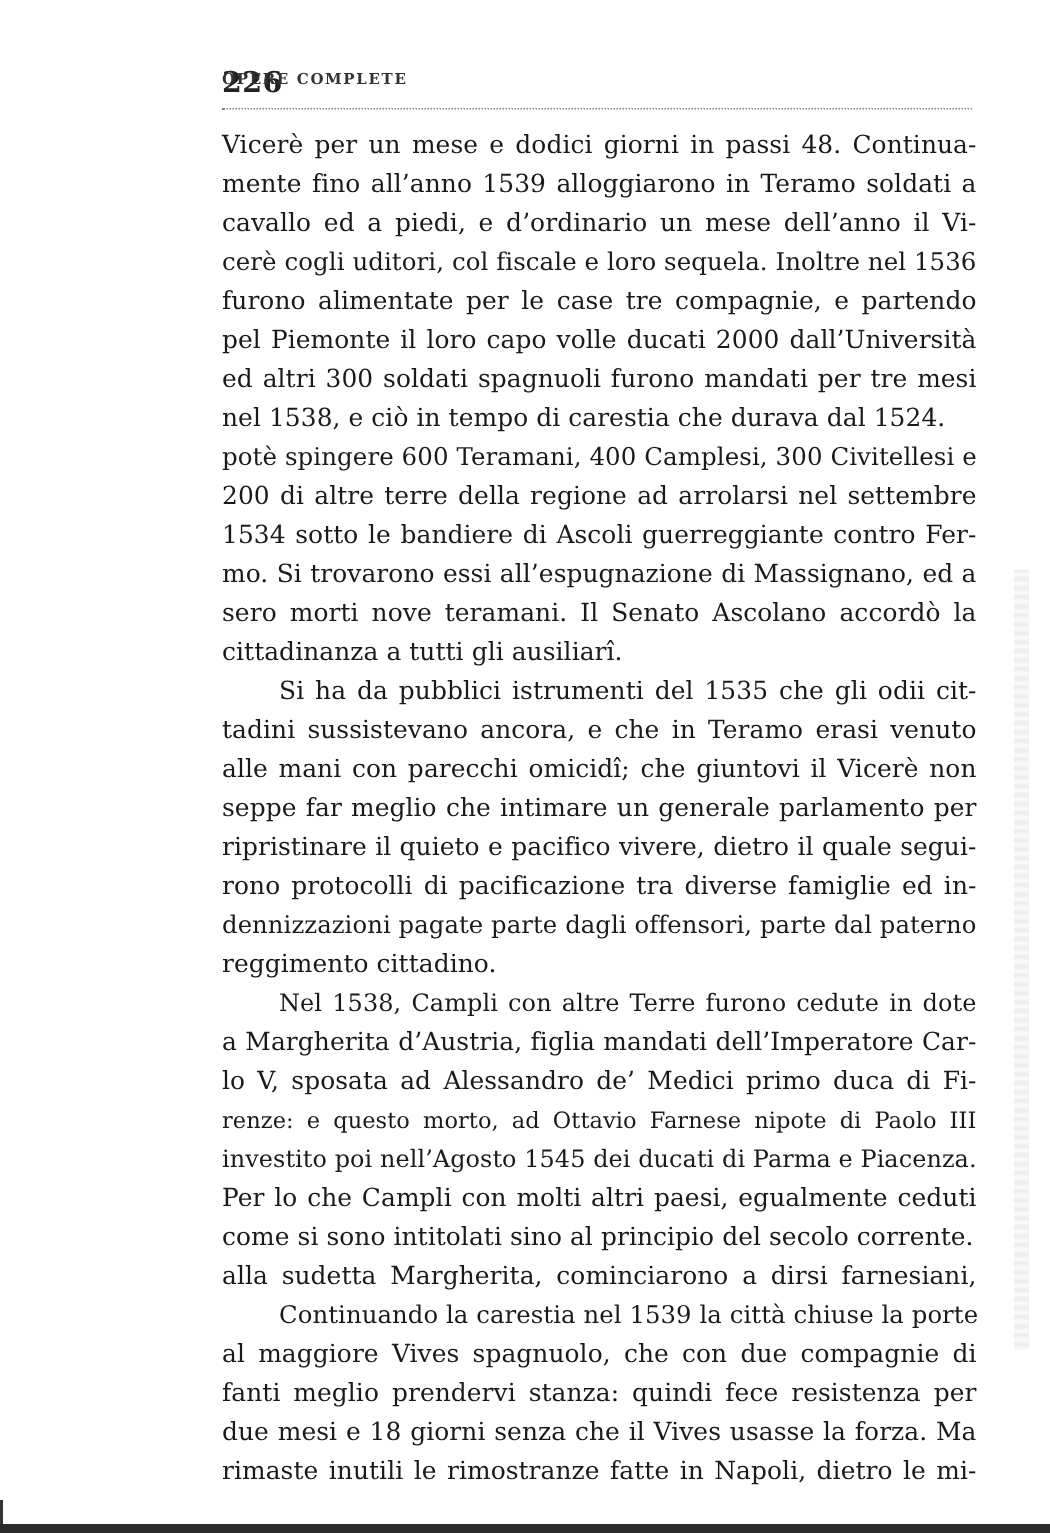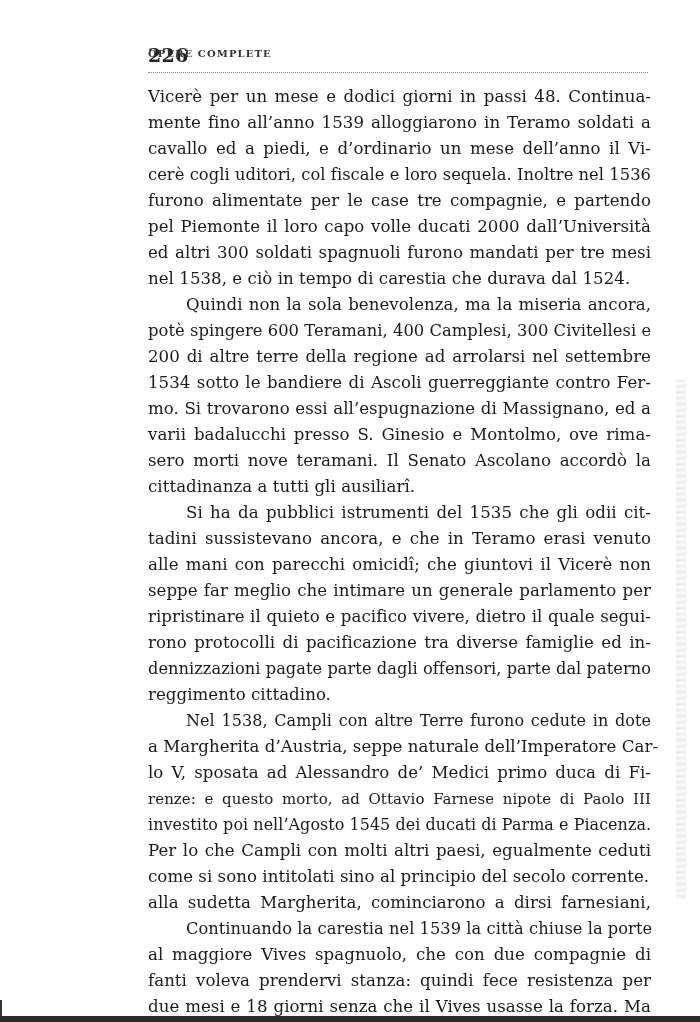--- a/index.html
+++ b/index.html
@@ -36,47 +36,45 @@
 
   <div class="body-text" id="body-text">
       <span class="line">Vicerè per un mese e dodici giorni in passi 48. Continua-</span>
       <span class="line">mente fino all’anno 1539 alloggiarono in Teramo soldati a</span>
       <span class="line">cavallo ed a piedi, e d’ordinario un mese dell’anno il Vi-</span>
       <span class="line" style="font-size: 16.3082px;">cerè cogli uditori, col fiscale e loro sequela. Inoltre nel 1536</span>
       <span class="line">furono alimentate per le case tre compagnie, e partendo</span>
       <span class="line">pel Piemonte il loro capo volle ducati 2000 dall’Università</span>
       <span class="line">ed altri 300 soldati spagnuoli furono mandati per tre mesi</span>
       <span class="line last">nel 1538, e ciò in tempo di carestia che durava dal 1524.</span>
-      <span class="line indent">Quindi non la sola benevolenza, ma la miseria ancora,</span>
       <span class="line" style="font-size: 16.3401px;">potè spingere 600 Teramani, 400 Camplesi, 300 Civitellesi e</span>
       <span class="line">200 di altre terre della regione ad arrolarsi nel settembre</span>
       <span class="line">1534 sotto le bandiere di Ascoli guerreggiante contro Fer-</span>
       <span class="line">mo. Si trovarono essi all’espugnazione di Massignano, ed a</span>
-      <span class="line">varii badalucchi presso S. Ginesio e Montolmo, ove rima-</span>
       <span class="line">sero morti nove teramani. Il Senato Ascolano accordò la</span>
       <span class="line last">cittadinanza a tutti gli ausiliarî.</span>
       <span class="line indent">Si ha da pubblici istrumenti del 1535 che gli odii cit-</span>
       <span class="line">tadini sussistevano ancora, e che in Teramo erasi venuto</span>
       <span class="line">alle mani con parecchi omicidî; che giuntovi il Vicerè non</span>
       <span class="line">seppe far meglio che intimare un generale parlamento per</span>
       <span class="line">ripristinare il quieto e pacifico vivere, dietro il quale segui-</span>
       <span class="line">rono protocolli di pacificazione tra diverse famiglie ed in-</span>
       <span class="line" style="font-size: 16.2132px;">dennizzazioni pagate parte dagli offensori, parte dal paterno</span>
       <span class="line last">reggimento cittadino.</span>
       <span class="line indent" style="font-size: 16px;">Nel 1538, Campli con altre Terre furono cedute in dote</span>
-      <span class="line">a Margherita d’Austria, seppe naturale dell’Imperatore Car-</span>
+      <span class="line">a Margherita d’Austria, figlia mandati dell’Imperatore Car-</span>
       <span class="line">lo V, sposata ad Alessandro de’ Medici primo duca di Fi-</span>
       <span class="line" style="font-size: 15px;">renze: e questo morto, ad Ottavio Farnese nipote di Paolo III</span>
       <span class="line" style="font-size: 15.9652px;">investito poi nell’Agosto 1545 dei ducati di Parma e Piacenza.</span>
       <span class="line">Per lo che Campli con molti altri paesi, egualmente ceduti</span>
       <span class="line last">come si sono intitolati sino al principio del secolo corrente.</span>
       <span class="line">alla sudetta Margherita, cominciarono a dirsi farnesiani,</span>
       <span class="line indent" style="font-size: 16.2447px;">Continuando la carestia nel 1539 la città chiuse la porte</span>
       <span class="line">al maggiore Vives spagnuolo, che con due compagnie di</span>
-      <span class="line">fanti voleva prendervi stanza: quindi fece resistenza per</span>
+      <span class="line">fanti meglio prendervi stanza: quindi fece resistenza per</span>
       <span class="line">due mesi e 18 giorni senza che il Vives usasse la forza. Ma</span>
       <span class="line">rimaste inutili le rimostranze fatte in Napoli, dietro le mi-</span>
     </div>
 
   <div class="right-edge"></div>
   <div class="left-edge-mark"></div>
   <div class="bottom-edge"></div>
 </div>
 
 </body></html>

